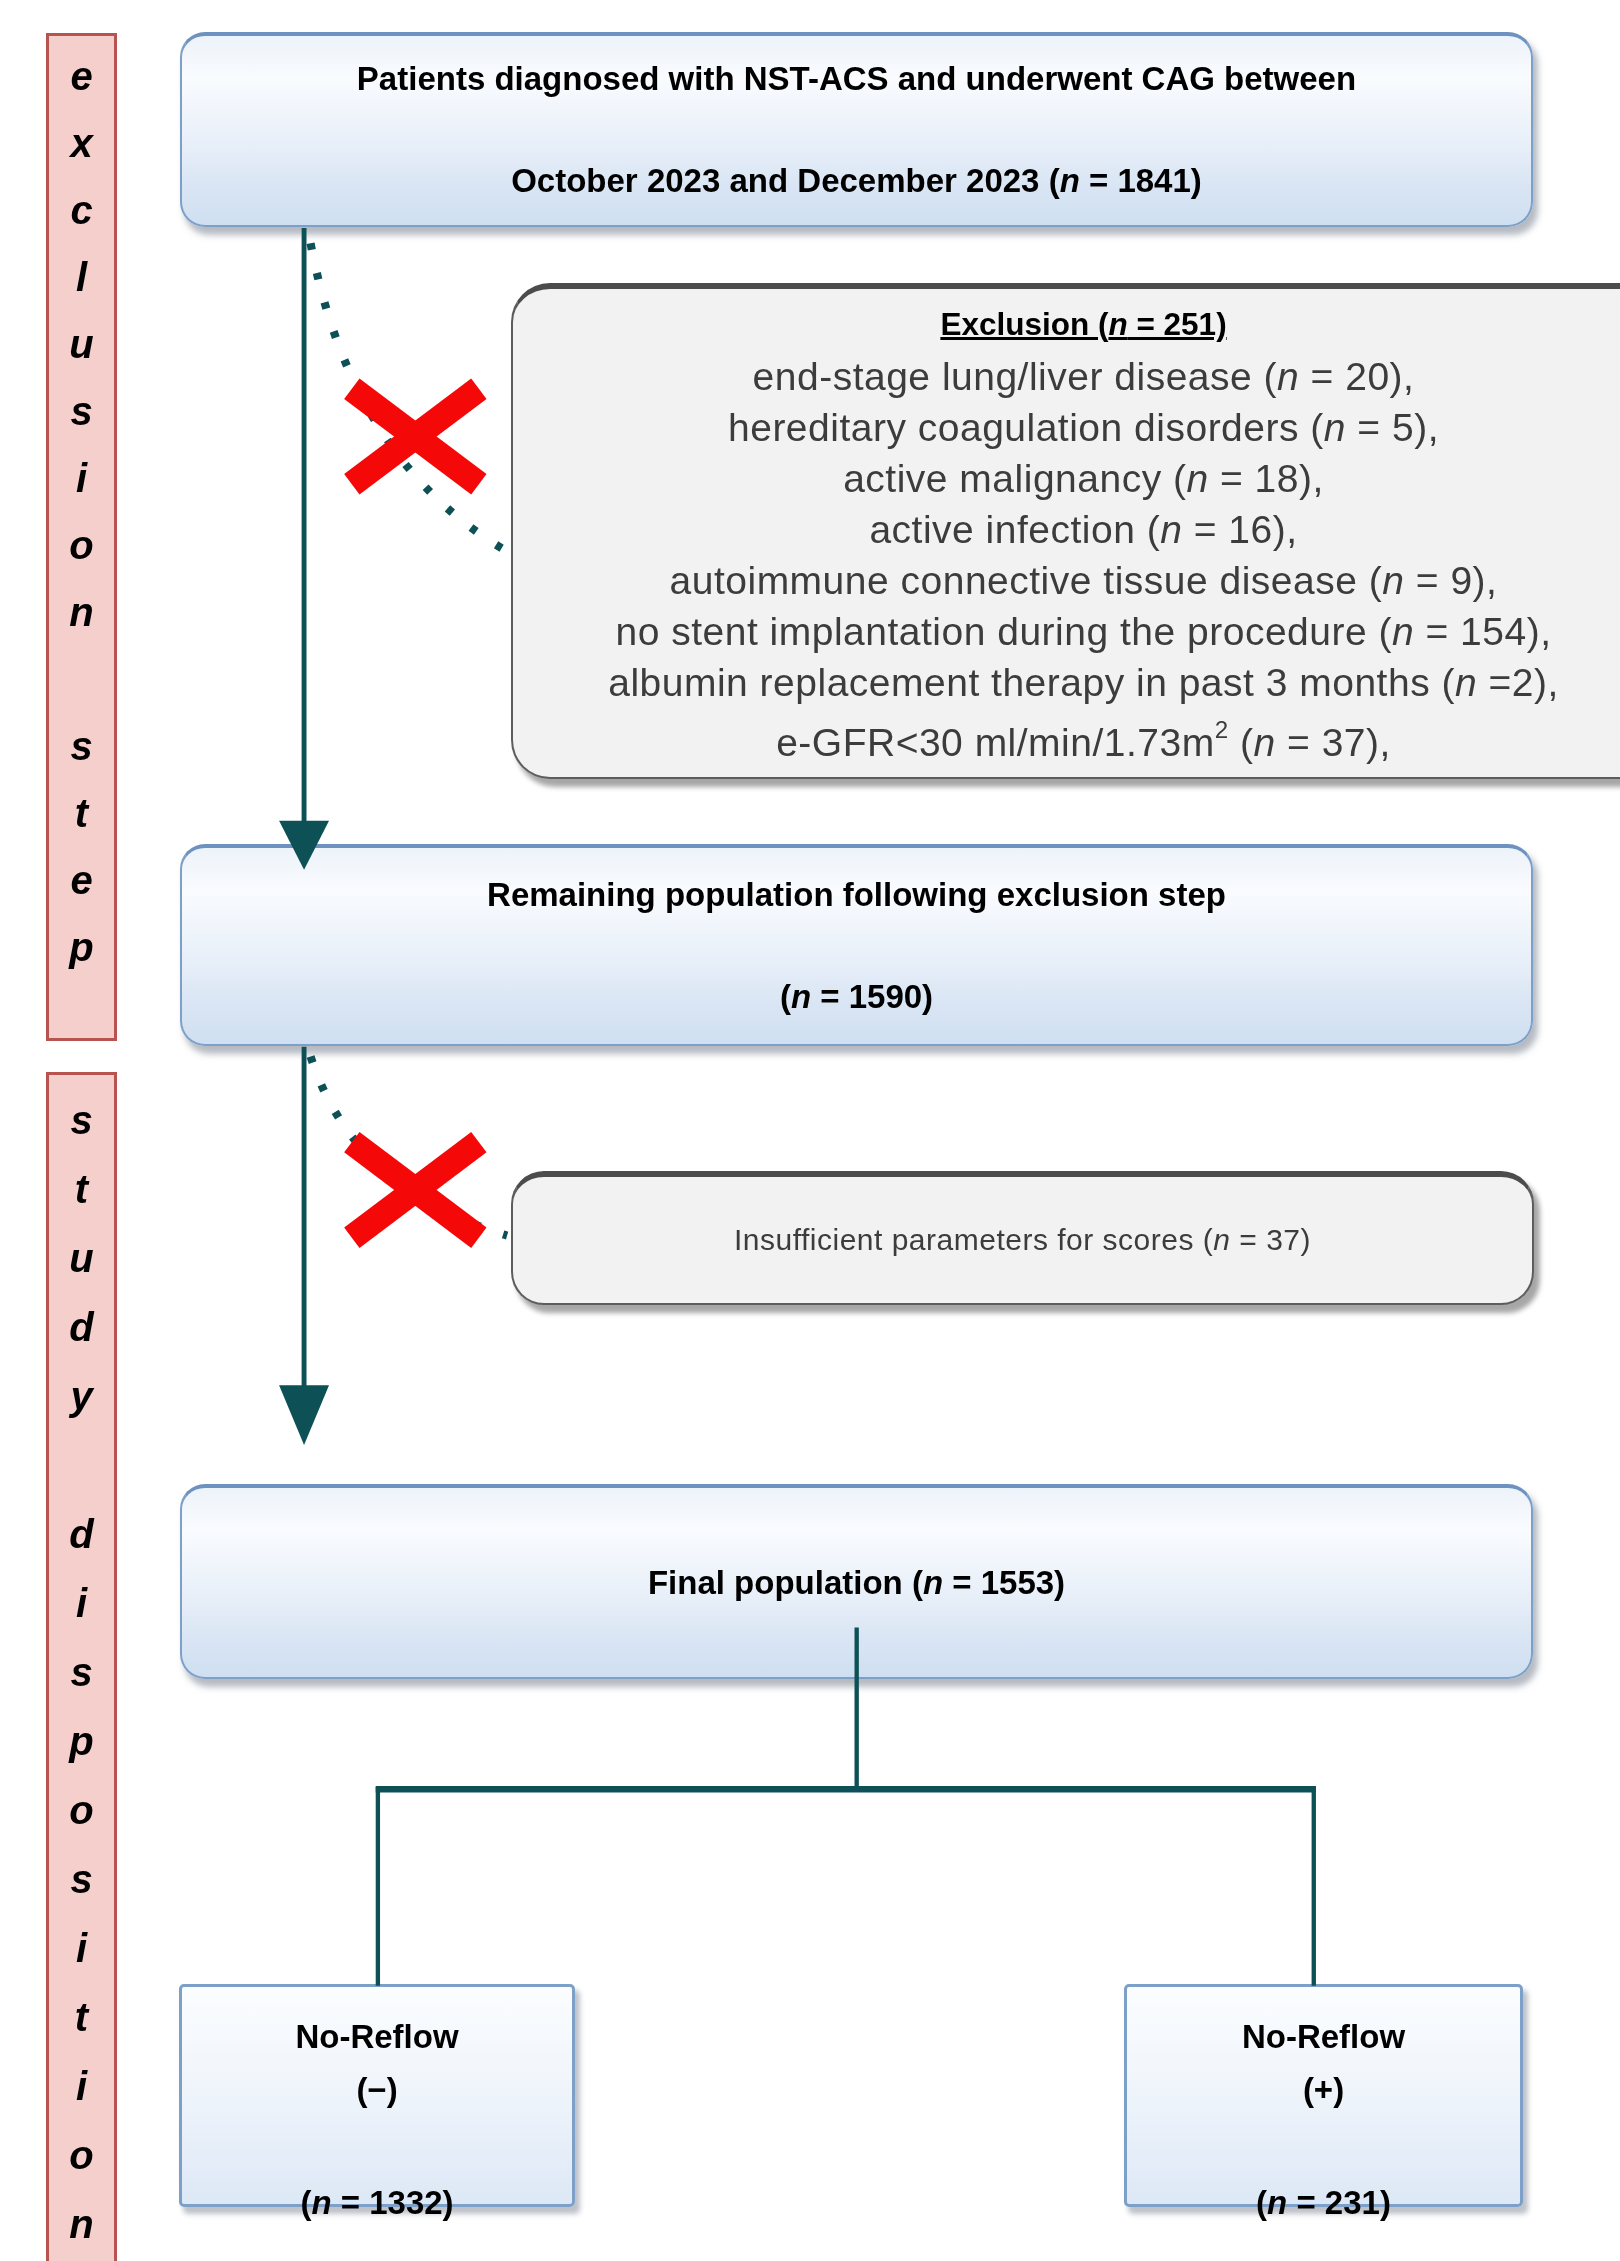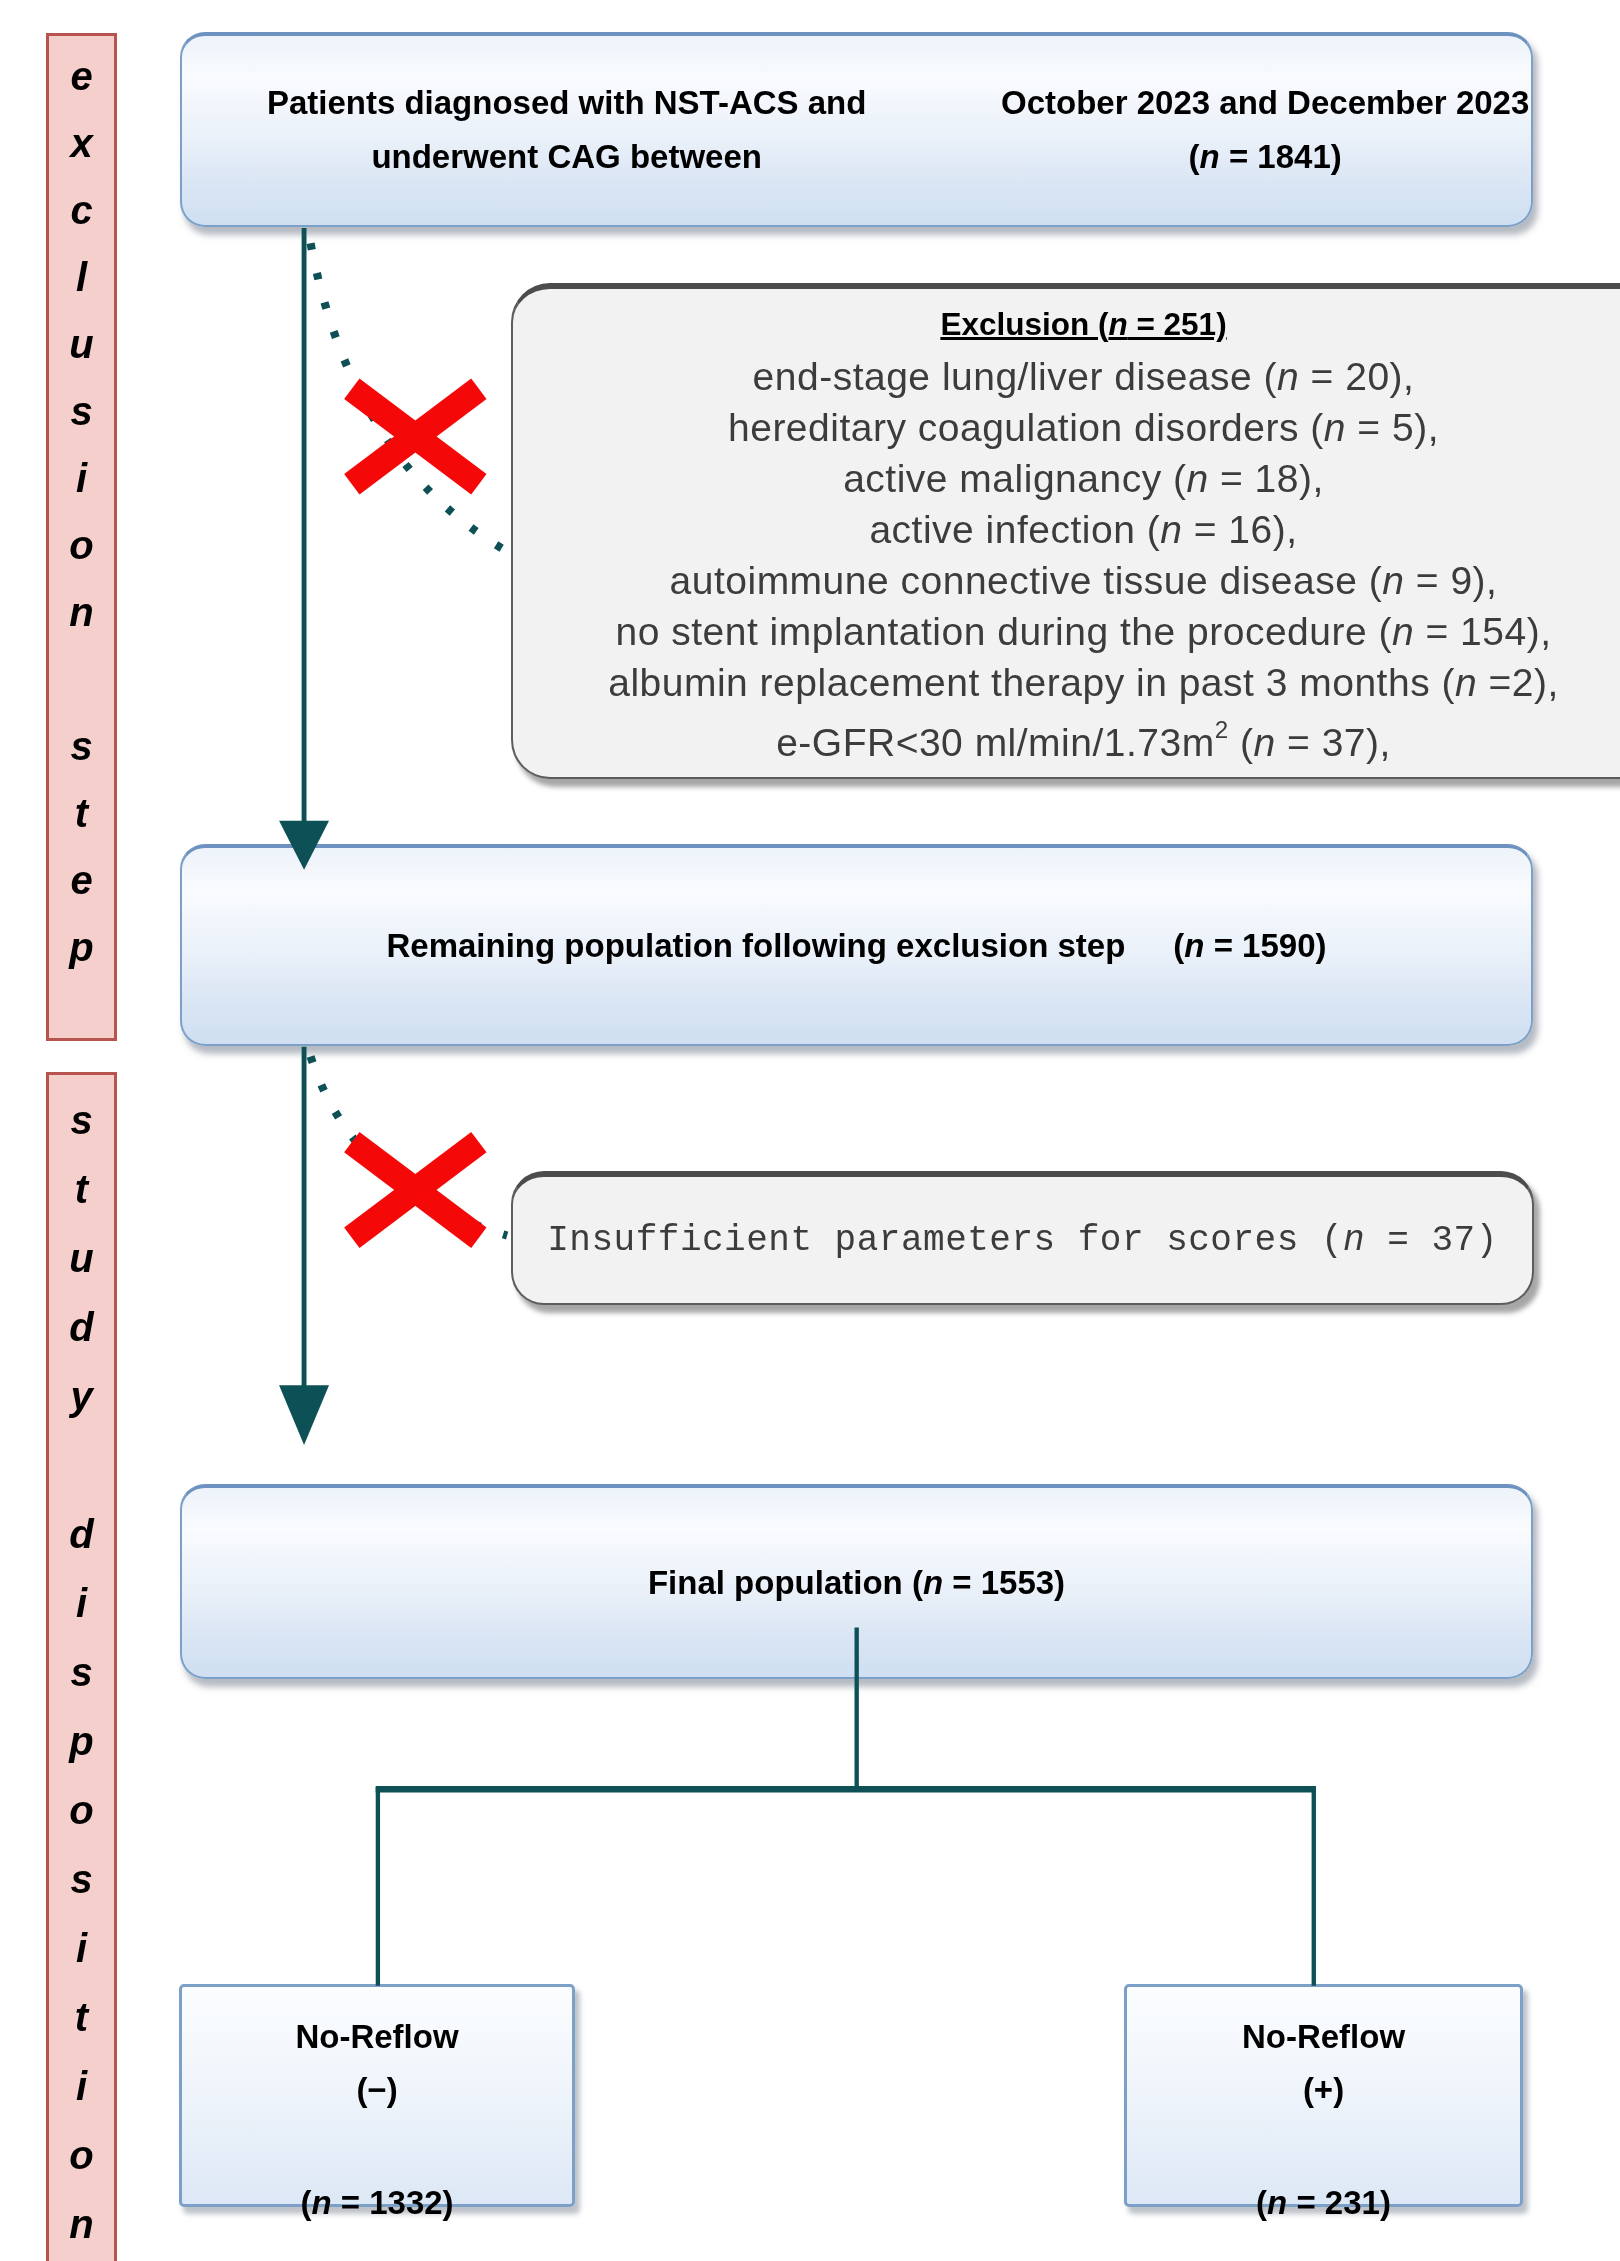--- a/index.html
+++ b/index.html
@@ -13,32 +13,32 @@
   .band2{top:1072px;height:1222px;padding-top:11px;}
   .sb-letter{display:flex;align-items:center;justify-content:center;
              font-style:italic;font-weight:bold;font-size:40px;color:#000;width:100%;}
   .band1 .sb-letter{height:67px;}
   .band2 .sb-letter{height:69px;}
 
   
   .box-blue{position:absolute;box-sizing:border-box;border:2.7px solid #7da0c8;border-top:4.9px solid #6d92c0;
             border-radius:25px;background:linear-gradient(180deg,#edf3fa 0%,#f9fbfe 22%,#e9f0f9 55%,#d9e5f4 80%,#cfdff1 100%);
             box-shadow:4.9px 7.6px 6.5px rgba(110,120,135,0.5);
-            display:flex;flex-direction:row;align-items:center;justify-content:center;
+            display:flex;flex-direction:column;align-items:center;justify-content:center;
             text-align:center;font-weight:bold;gap:48px;}
   .blue-text{font-size:33px;line-height:54px;}
 
   
   .box-gray{position:absolute;box-sizing:border-box;border:2.7px solid #5d5d5d;border-top:6px solid #4c4c4c;
             border-radius:39px;background:#f2f2f2;box-shadow:5.4px 7.6px 5.4px rgba(0,0,0,0.35);
             color:#3c3c3c;text-align:center;display:flex;flex-direction:column;
             align-items:center;justify-content:center;}
   .excl-title{font-size:31.5px;line-height:53px;font-weight:bold;text-decoration:underline;color:#000;}
   .excl-line{font-size:39px;line-height:51px;letter-spacing:0.5px;}
-  .insuf-line{font-size:36px;letter-spacing:0.5px;font-family:Liberation Mono, monospace;}
+  .insuf-line{font-size:30px;letter-spacing:0.5px;}
 
   
   .box-nr{position:absolute;box-sizing:border-box;border:3.3px solid #7da0c8;border-radius:5px;
           background:linear-gradient(180deg,#fbfdff 0%,#f0f5fb 45%,#dde8f6 100%);
           box-shadow:4.3px 6.5px 5.4px rgba(110,120,135,0.45);
           display:flex;flex-direction:column;align-items:center;padding-top:23px;
           text-align:center;font-weight:bold;}
   .nr-line{font-size:33px;line-height:53px;}
   .nr-n{font-size:33px;line-height:53px;margin-top:60px;}
 

